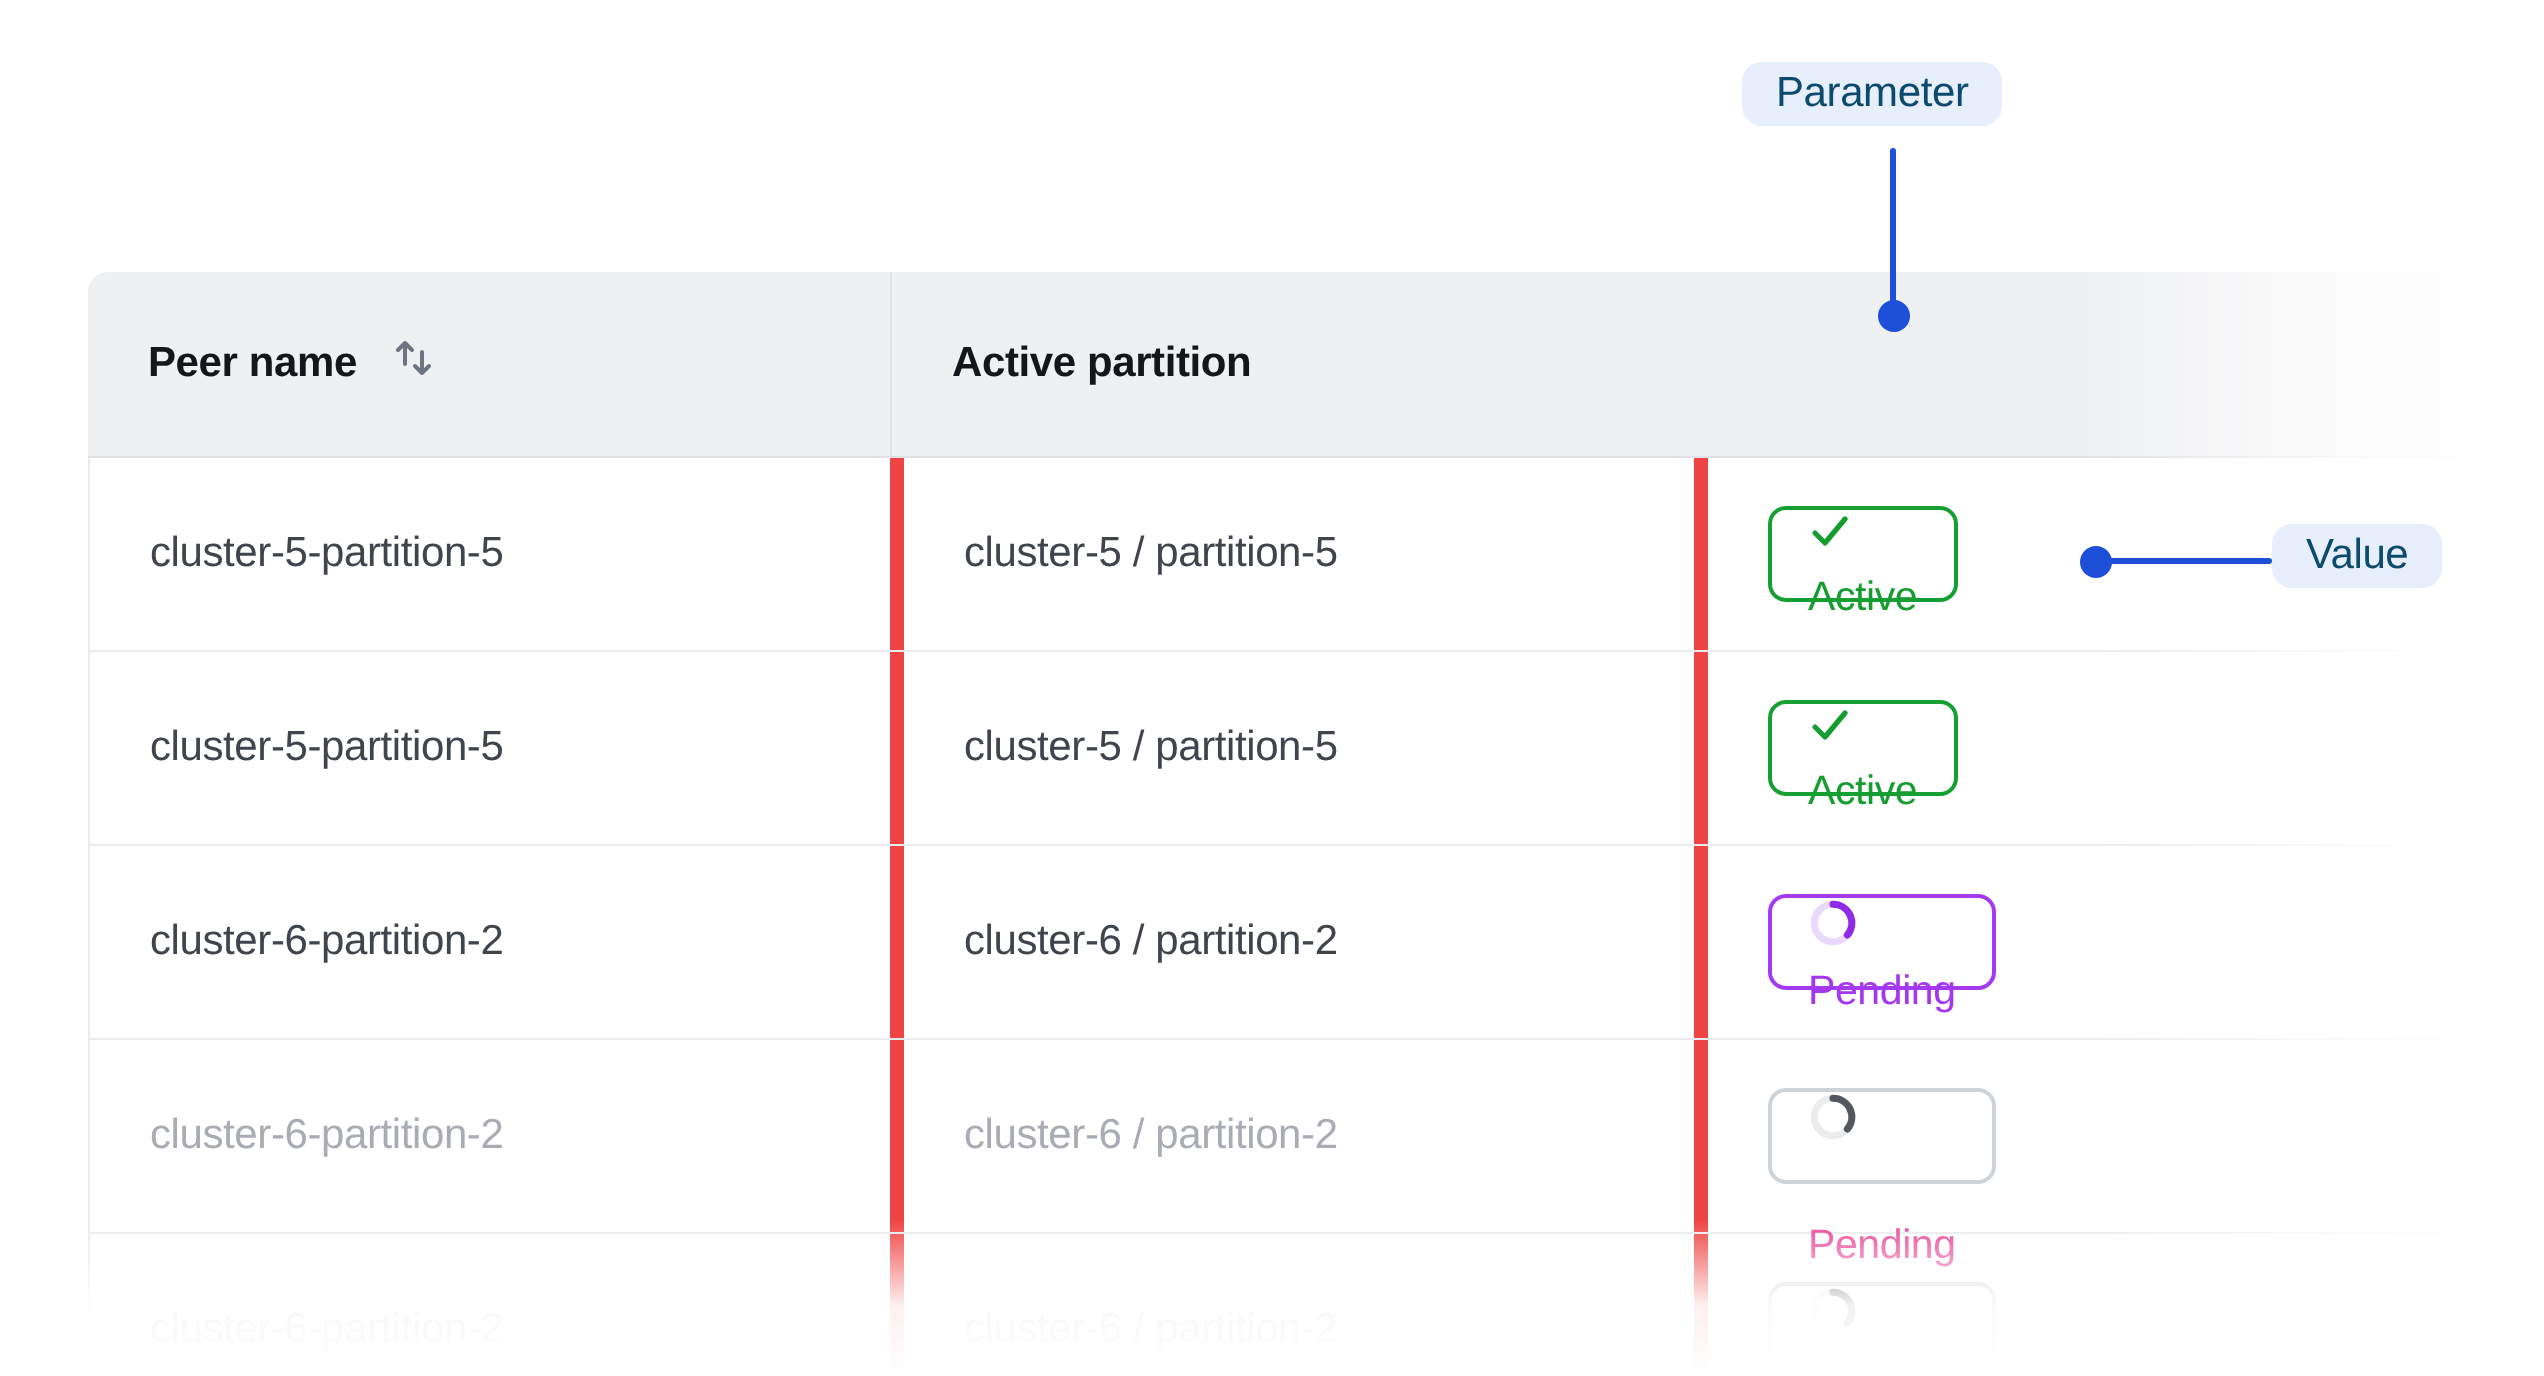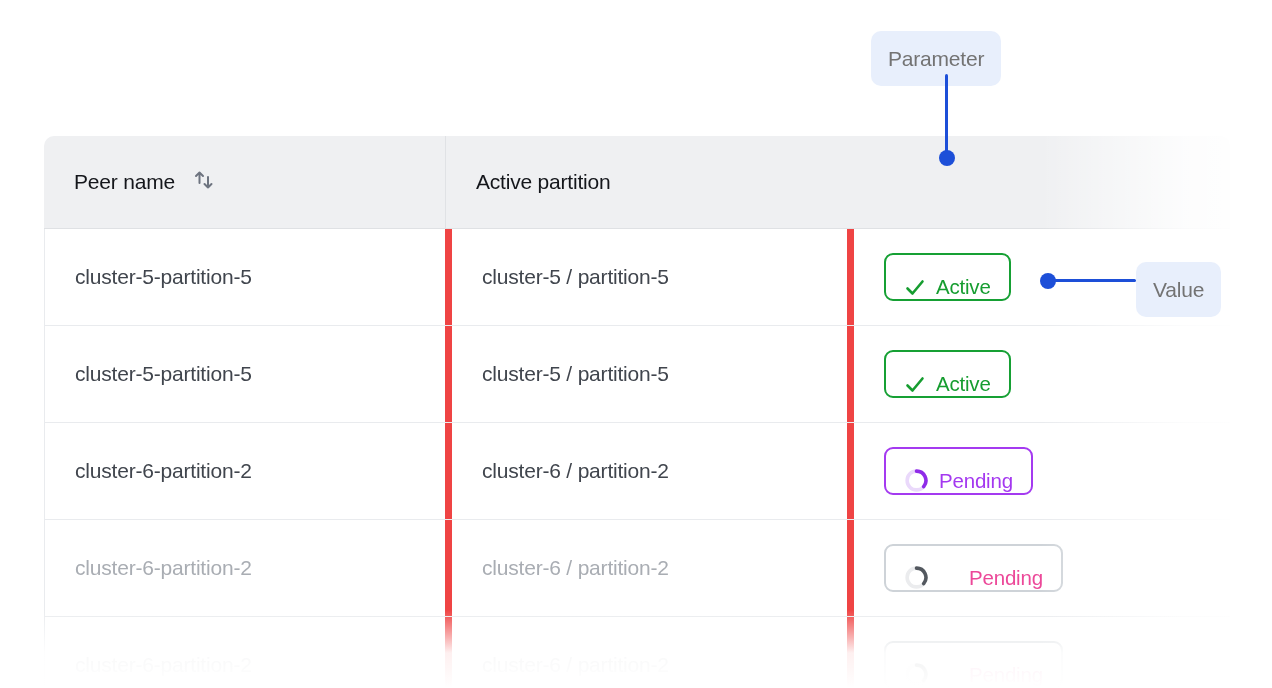--- a/index.html
+++ b/index.html
@@ -13,63 +13,63 @@
   .table{position:absolute;left:44px;top:136px;width:1186px;}
   .thead{
     display:grid;grid-template-columns:401px 402px 383px;
     height:92px;background:#eff0f2;
     border-radius:10px 10px 0 0;
     border-bottom:1px solid #dfe1e4;
   }
   .th{
     display:flex;align-items:center;gap:17px;
     padding-left:30px;
-    font-size:21px;font-weight:400;color:#14161b;
+    font-size:21px;font-weight:700;color:#14161b;
   }
   .th + .th{border-left:1px solid #e0e2e5;}
   .tbody{border-left:1px solid #e9ebee;}
   .row{
     display:grid;grid-template-columns:400px 402px 383px;
     height:96px;border-bottom:1px solid #e9ebee;
   }
   .td{
     display:flex;align-items:center;
     padding-left:30px;
     font-size:21px;color:#40454d;
   }
   .td + .td{border-left:7px solid #ef4444;}
   .row.dimmed .td{color:#a9adb3;}
   
   .badge{
-    display:inline-flex;align-items:flex-end;gap:10px;
+    display:inline-flex;align-items:flex-start;gap:10px;
     height:44px;padding:0 18px;
     border:2px solid;border-radius:9px;
-    font-size:20.5px;font-weight:500;background:#fff;
+    font-size:20.5px;font-weight:500;background:#fff;flex-direction:column;
   }
   .badge.active{border-color:#16a034;color:#169d30;}
   .badge.starting{border-color:#a43af0;color:#a438f0;}
   .badge.pending{border-color:#ced3d8;color:#ec4899;gap:40px;}
   .badge svg{flex:0 0 auto;}
   
   .fade-right{
     position:absolute;left:1040px;top:128px;width:232px;height:560px;z-index:4;
     background:linear-gradient(to right,rgba(255,255,255,0) 0%,rgba(255,255,255,0.85) 62%,#ffffff 92%);
     pointer-events:none;
   }
   .fade-bottom{
     position:absolute;left:0;top:610px;width:1272px;height:78px;z-index:5;
     background:linear-gradient(to bottom,rgba(255,255,255,0) 0%,rgba(255,255,255,0.92) 55%,#ffffff 100%);
     pointer-events:none;
   }
   
   .anno{position:absolute;z-index:10;}
   .anno-badge{
     display:flex;align-items:center;justify-content:center;
-    height:55px;padding:0 17px;border-radius:10px;
-    background:#e8effc;color:#737373;
+    height:32px;padding:0 17px;border-radius:10px;
+    background:#e8effc;color:#0c4a6e;
     font-size:21px;font-weight:500;letter-spacing:-0.2px;
   }
   .param-badge{left:871px;top:31px;}
   .param-line{left:945px;top:74px;width:3px;height:78px;background:#1d4fd8;border-radius:2px;}
   .param-dot{left:939px;top:150px;width:16px;height:16px;border-radius:50%;background:#1d4fd8;}
   .value-dot{left:1040px;top:273px;width:16px;height:16px;border-radius:50%;background:#1d4fd8;}
   .value-line{left:1052px;top:279px;width:84px;height:3px;background:#1d4fd8;border-radius:2px;}
   .value-badge{left:1136px;top:262px;text-align:center;}
 </style>
 </head>

